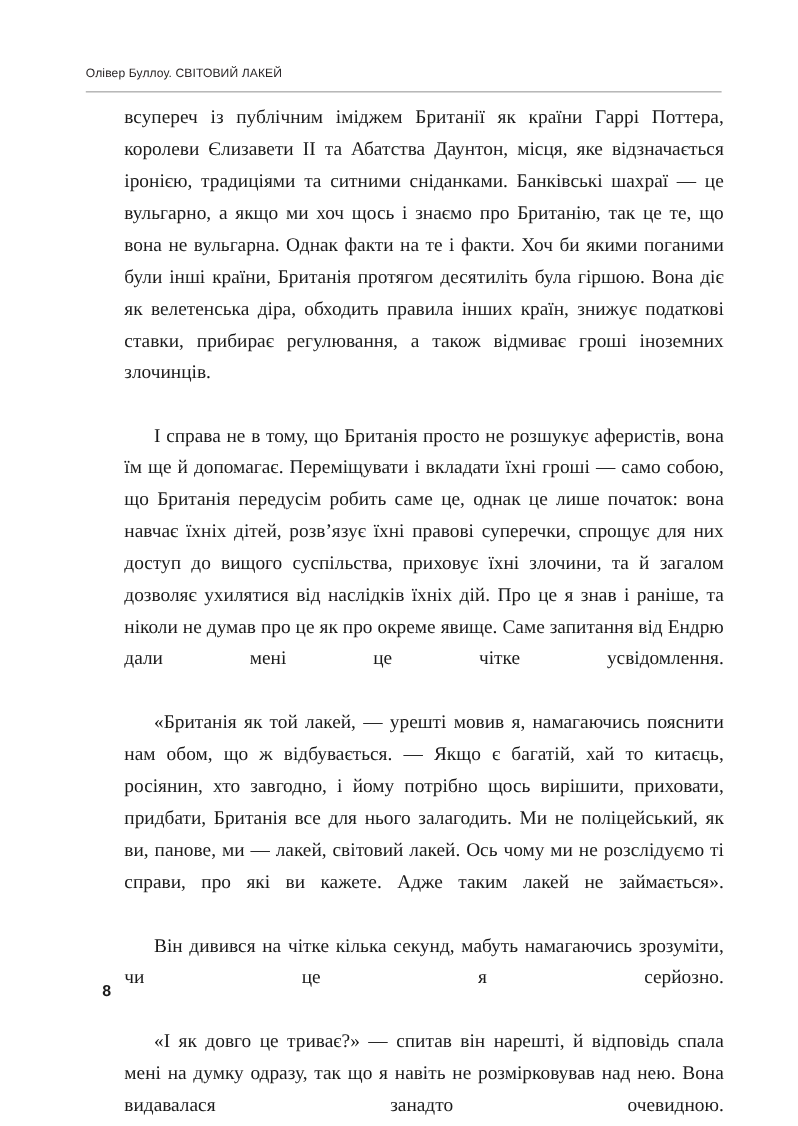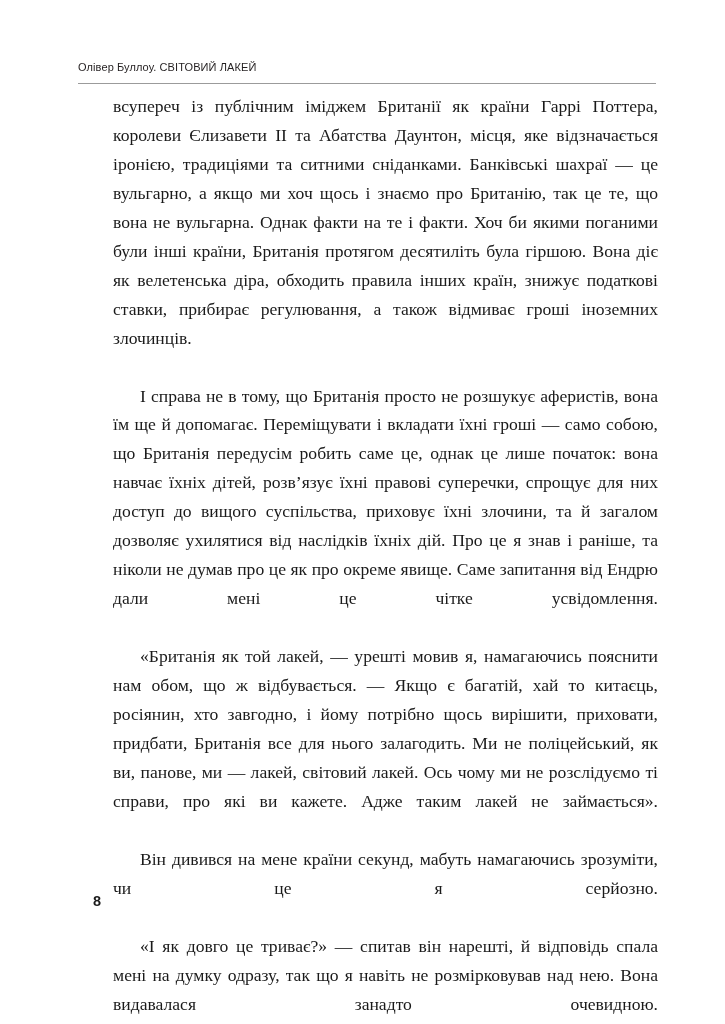--- a/index.html
+++ b/index.html
@@ -92,20 +92,20 @@
 <div class="page" style="width: 725px; height: 1024px; background: rgb(255, 255, 255); color: rgb(26, 26, 26);">
 
   <div class="running-head">Олівер Буллоу. СВІТОВИЙ ЛАКЕЙ</div>
 
   <div class="head-rule" style="background: rgb(155, 155, 155);"></div>
 
   <div class="textblock">
     <p class="cont">всупереч із публічним іміджем Британії як країни Гаррі Поттера, королеви Єлизавети II та Абатства Даунтон, місця, яке відзначається іронією, традиціями та ситними сніданками. Банківські шахраї — це вульгарно, а якщо ми хоч щось і знаємо про Британію, так це те, що вона не вульгарна. Однак факти на те і факти. Хоч би якими поганими були інші країни, Британія протягом десятиліть була гіршою. Вона діє як велетенська діра, обходить правила інших країн, знижує податкові ставки, прибирає регулювання, а також відмиває гроші іноземних злочинців.</p>
     <p>І справа не в тому, що Британія просто не розшукує аферистів, вона їм ще й допомагає. Переміщувати і вкладати їхні гроші — само собою, що Британія передусім робить саме це, однак це лише початок: вона навчає їхніх дітей, розв’язує їхні правові суперечки, спрощує для них доступ до вищого суспільства, приховує їхні злочини, та й загалом дозволяє ухилятися від наслідків їхніх дій. Про це я знав і раніше, та ніколи не думав про це як про окреме явище. Саме запитання від Ендрю дали мені це чітке усвідомлення.</p>
     <p>«Британія як той лакей, — урешті мовив я, намагаючись пояснити нам обом, що ж відбувається. — Якщо є багатій, хай то китаєць, росіянин, хто завгодно, і йому потрібно щось вирішити, приховати, придбати, Британія все для нього залагодить. Ми не поліцейський, як ви, панове, ми — лакей, світовий лакей. Ось чому ми не розслідуємо ті справи, про які ви кажете. Адже таким лакей не займається».</p>
-    <p>Він дивився на мене країни секунд, мабуть намагаючись зрозуміти, чи це я серйозно.</p>
+    <p>Він дивився на чітке кілька секунд, мабуть намагаючись зрозуміти, чи це я серйозно.</p>
     <p>«І як довго це триває?» — спитав він нарешті, й відповідь спала мені на думку одразу, так що я навіть не розмірковував над нею. Вона видавалася занадто очевидною.</p>
 
   </div>
 
   <div class="folio">8</div>
 
 </div>
 
 </body></html>

